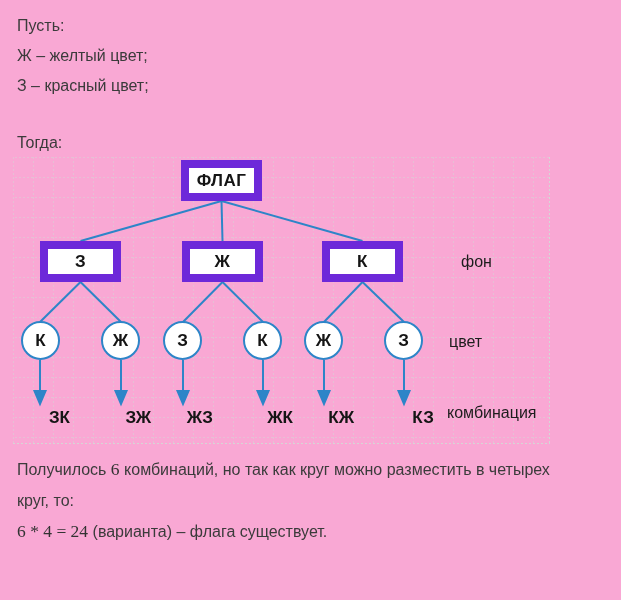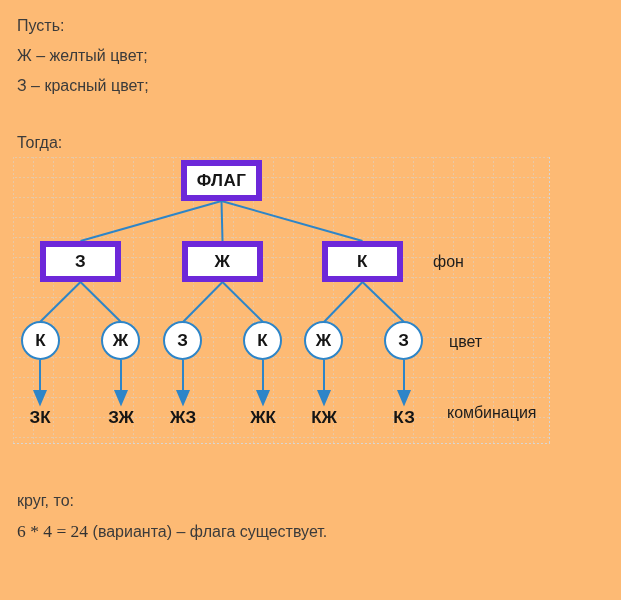--- a/index.html
+++ b/index.html
@@ -1,28 +1,28 @@
 <!DOCTYPE html>
 <html><head>
 <meta charset="utf-8">
 <style>
   html,body{margin:0;padding:0;background:#ffffff;}
-  #page{position:relative;width:621px;height:600px;background:#fdba74;overflow:hidden;
+  #page{position:relative;width:621px;height:600px;background:#f9a8d4;overflow:hidden;
         font-family:"Liberation Sans","DejaVu Sans",sans-serif;}
   .txt{position:absolute;left:17px;font-size:16px;line-height:20px;color:#3b3b3b;white-space:nowrap;}
   .serif{font-family:"Liberation Serif","DejaVu Serif",serif;font-size:17.5px;color:#333333;}
   #diagram{position:absolute;left:13px;top:157px;width:537px;height:287px;}
   #gridsvg{position:absolute;left:0;top:0;}
   .nbox{position:absolute;box-sizing:border-box;width:81px;height:41px;background:#ffffff;
-        border:6px solid #6d28d9;display:flex;align-items:center;justify-content:center;
+        border:8px solid #6d28d9;display:flex;align-items:center;justify-content:center;
         font-weight:700;font-size:17px;color:#151515;letter-spacing:.5px;}
   .ncircle{position:absolute;box-sizing:border-box;width:39px;height:39px;border-radius:50%;
         background:#ffffff;border:2px solid #2d85c8;display:flex;align-items:center;justify-content:center;
         font-weight:700;font-size:17px;color:#151515;}
-  .leaf{position:absolute;top:251px;width:60px;text-align:center;font-weight:700;font-size:17px;color:#151515;}
+  .leaf{position:absolute;top:251px;width:60px;text-align:right;font-weight:700;font-size:17px;color:#151515;}
   .rowlabel{position:absolute;font-size:16px;color:#1d1d1d;line-height:19px;}
 </style>
 </head>
 <body>
 
 <div id="page">
 
   <div class="txt" style="top:16px">Пусть:</div>
   <div class="txt" style="top:46px">Ж – желтый цвет;</div>
   <div class="txt" style="top:76px">З – красный цвет;</div>
@@ -79,23 +79,24 @@
     <div class="ncircle" style="left:291px;top:164px">Ж</div>
     <div class="ncircle" style="left:371px;top:164px">З</div>
 
     <div class="leaf" style="left:-3px">ЗК</div>
     <div class="leaf" style="left:78px">ЗЖ</div>
     <div class="leaf" style="left:140px">ЖЗ</div>
     <div class="leaf" style="left:220px">ЖК</div>
     <div class="leaf" style="left:281px">КЖ</div>
     <div class="leaf" style="left:361px">КЗ</div>
 
-    <div class="rowlabel" style="left:420px;top:95px">фон</div>
+    <div class="rowlabel" style="left:448px;top:95px">фон</div>
     <div class="rowlabel" style="left:436px;top:175px">цвет</div>
     <div class="rowlabel" style="left:434px;top:246px">
       <div>комбинация</div>
     </div>
   </div>
 
+  <div class="txt" style="top:459px"><span>Получилось </span><span class="serif">6</span><span> комбинаций, но так как круг можно разместить в четырех</span></div>
   <div class="txt" style="top:491px">круг, то:</div>
   <div class="txt" style="top:521px"><span class="serif">6 * 4 = 24</span><span> (варианта) – флага существует.</span></div>
 
 </div>
 
 </body></html>

